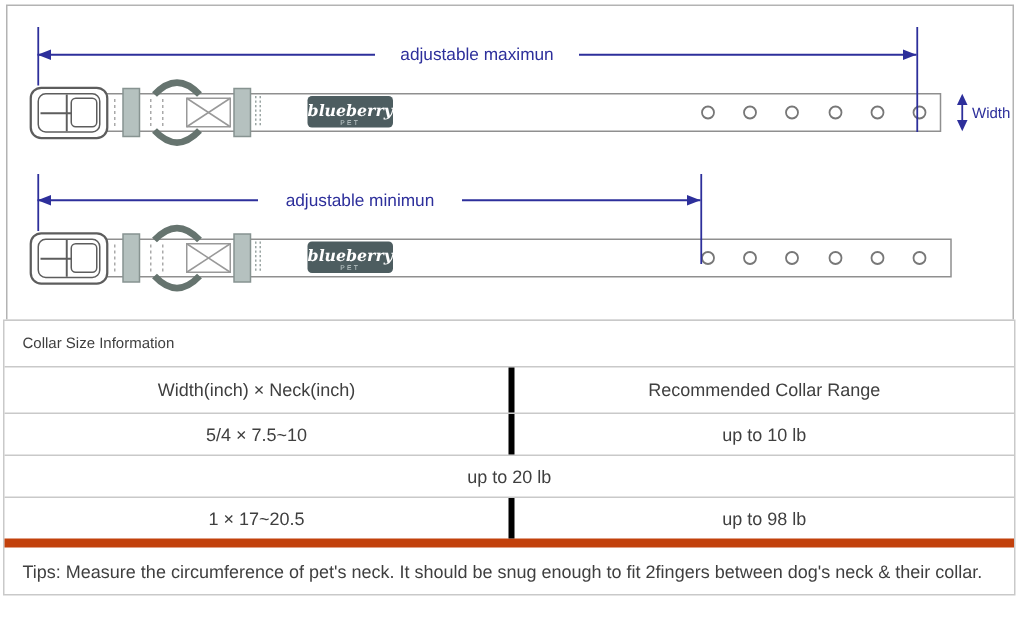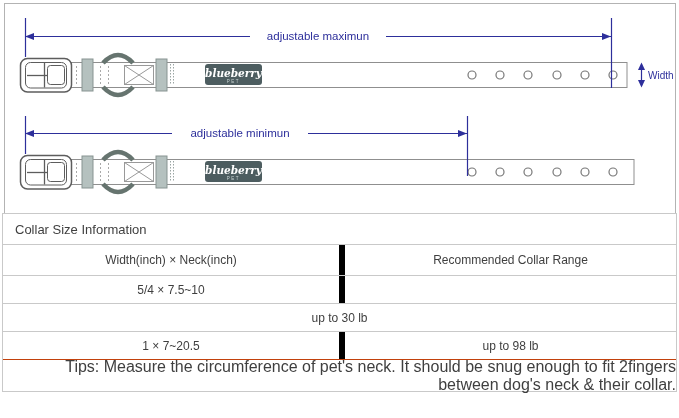--- a/index.html
+++ b/index.html
@@ -11,27 +11,27 @@
   .diagram-svg { position:absolute; left:0; top:0; display:block; }
 
   .navy-text { fill:#2d2f9b; font-family:"Liberation Sans", sans-serif; }
   .brand-script { fill:#ffffff; font-family:"DejaVu Serif", serif; font-style:italic; font-weight:bold; }
   .brand-sub { fill:#c8d2d2; font-family:"Liberation Sans", sans-serif; letter-spacing:1.5px; }
 
   .size-table {
     position:absolute; left:2px; top:213px; width:673px;
     border:1px solid #c9c9c9; background:#fff; font-size:12px;
   }
-  .t-title { height:30px; display:flex; align-items:center; padding-left:12px; font-size:13px; }
+  .t-title { height:30px; display:flex; align-items:center; padding-left:12px; font-size:10px; }
   .t-head, .t-row { display:flex; border-top:1px solid #c9c9c9; }
   .t-head { height:30px; }
   .t-row { height:27px; }
-  .c1 { width:336px; border-right:6px solid #000000; display:flex; align-items:center; justify-content:center; }
+  .c1 { width:336px; border-right:4px solid #000000; display:flex; align-items:center; justify-content:center; }
   .c2 { flex:1; display:flex; align-items:center; justify-content:center; }
-  .t-tips { border-top:1px solid #c2410c; height:31px; display:flex; align-items:center; padding-left:12px; font-size:16px;text-align:right; }
+  .t-tips { border-top:6px solid #c2410c; height:31px; display:flex; align-items:center; padding-left:12px; font-size:12px; }
 </style>
 </head>
 <body>
 
 <div class="page">
 
   <svg class="diagram-svg" width="679" height="216" viewBox="0 0 679 216">
 
     <rect x="4.5" y="3.5" width="671" height="210" fill="none" stroke="#b3b3b3" stroke-width="1"></rect>
 
@@ -162,24 +162,25 @@
   <div class="size-table">
     <div class="t-title">Collar Size Information</div>
 
     <div class="t-head">
       <div class="c1">Width(inch)  ×  Neck(inch)</div>
       <div class="c2">Recommended Collar Range</div>
     </div>
 
     <div class="t-row">
       <div class="c1">5/4 × 7.5~10</div>
+      <div class="c2">up to 10 lb</div>
     </div>
     <div class="t-row">
-      <div class="c2">up to 30 lb</div>
+      <div class="c2">up to 20 lb</div>
     </div>
     <div class="t-row">
-      <div class="c1">1 × 7~20.5</div>
+      <div class="c1">1 × 17~20.5</div>
       <div class="c2">up to 98 lb</div>
     </div>
 
     <div class="t-tips">Tips: Measure the circumference of pet's neck. It should be snug enough to fit 2fingers between dog's neck &amp; their collar.</div>
   </div>
 </div>
 
 </body></html>

